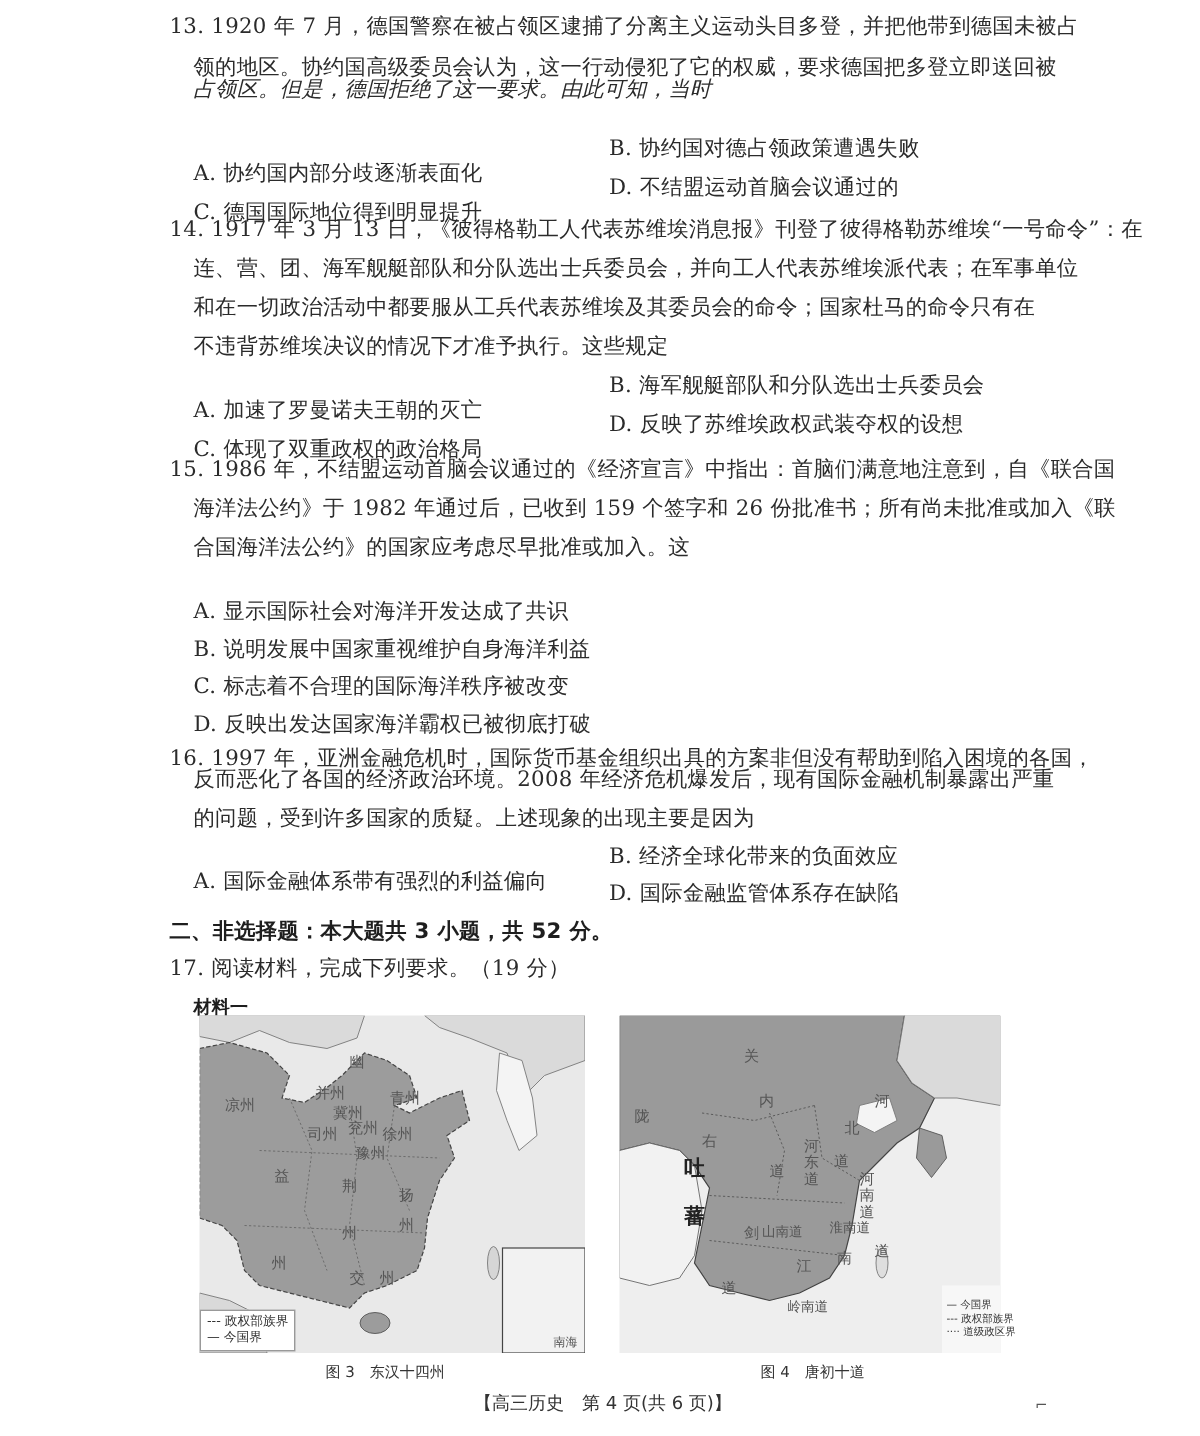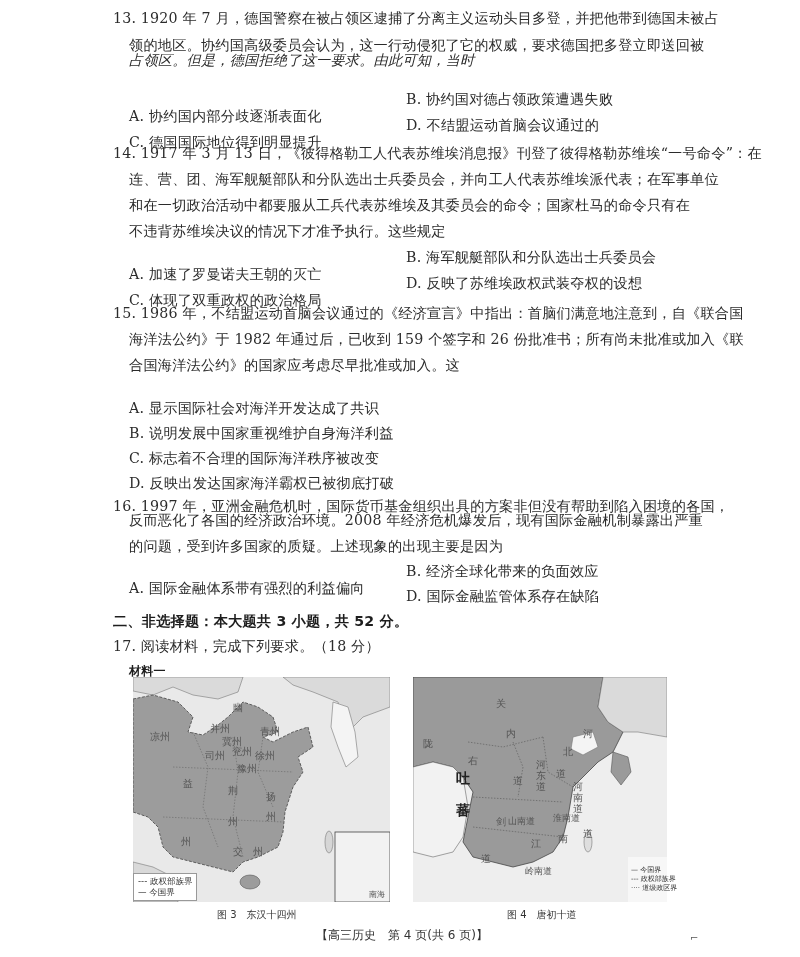--- a/index.html
+++ b/index.html
@@ -51,21 +51,21 @@
   <div class="line optL" style="top:456px;">D. 反映出发达国家海洋霸权已被彻底打破</div>
 
   <div class="line" style="left:113px;top:484px;margin-top:12px;">16. 1997 年，亚洲金融危机时，国际货币基金组织出具的方案非但没有帮助到陷入困境的各国，</div>
   <div class="line qi" style="top:510px;">反而恶化了各国的经济政治环境。2008 年经济危机爆发后，现有国际金融机制暴露出严重</div>
   <div class="line qi" style="top:536px;">的问题，受到许多国家的质疑。上述现象的出现主要是因为</div>
   <div class="line optL" style="top:561px;">A. 国际金融体系带有强烈的利益偏向</div>
   <div class="line optR" style="top:561px;">B. 经济全球化带来的负面效应</div>
   <div class="line optR" style="top:586px;">D. 国际金融监管体系存在缺陷</div>
 
   <div class="line bold" style="left:113px;top:611px;">二、非选择题：本大题共 3 小题，共 52 分。</div>
-  <div class="line" style="left:113px;top:636px;">17. 阅读材料，完成下列要求。（18 分）</div>
+  <div class="line" style="left:113px;top:636px;">17. 阅读材料，完成下列要求。（19 分）</div>
   <div class="line bold" style="left:129px;top:661px;font-size:12px;">材料一</div>
 
   <div class="map" style="left:133px;top:677px;width:257px;height:225px;">
     <svg width="257" height="225" viewBox="0 0 257 225">
       <rect x="0" y="0" width="257" height="225" fill="#e9e9e9"></rect>
 
       <path d="M0,0 L110,0 L105,15 L85,22 L60,18 L40,10 L20,18 L0,14 Z" fill="#dadada" stroke="#777" stroke-width="0.6"></path>
       <path d="M150,0 L257,0 L257,30 L230,40 L215,55 L205,25 L180,15 L160,8 Z" fill="#dadada" stroke="#777" stroke-width="0.6"></path>
 
       <path d="M200,25 L215,30 L222,55 L225,80 L213,90 L205,70 L198,50 Z" fill="#f4f4f4" stroke="#777" stroke-width="0.6"></path>

